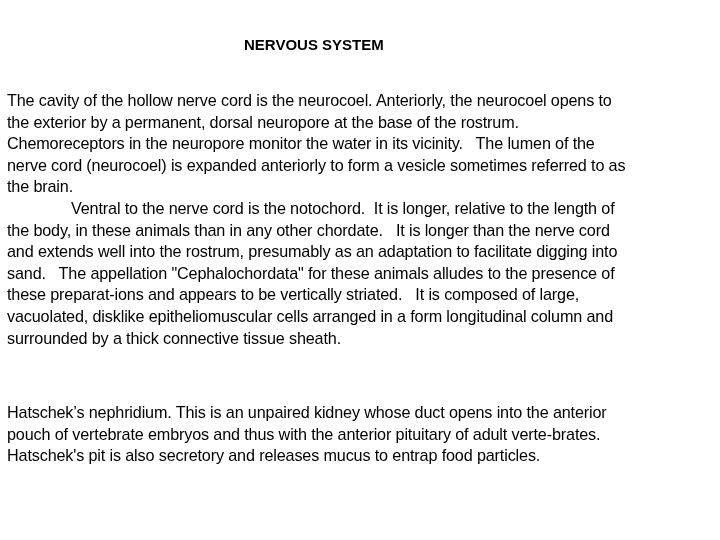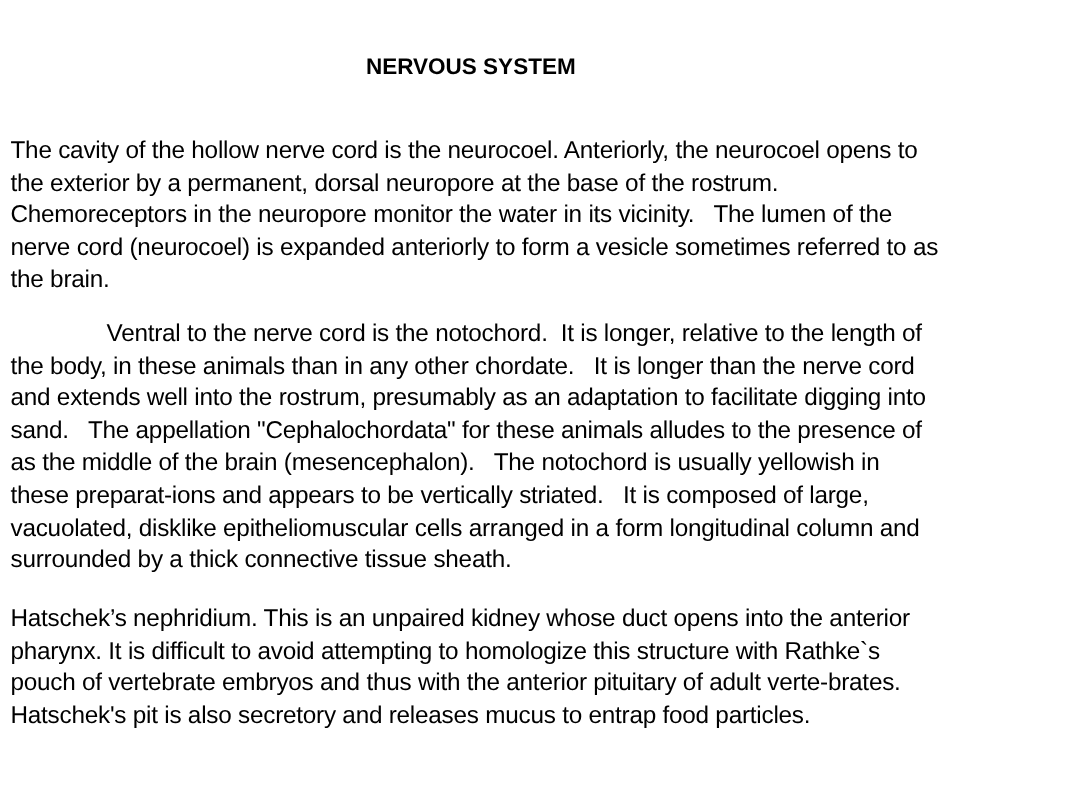--- a/index.html
+++ b/index.html
@@ -32,43 +32,41 @@
     .line {
       display: block;
       font-size: 16.2px;
       line-height: 21.6px;
       height: 21.6px;
       white-space: pre;
       letter-spacing: -0.15px;
     }
     .p1 { top: 90px; }
     .p2 { top: 402px; }
-    .indent { padding-left: 64px; margin-top: 14px; }
+    .indent { padding-left: 64px; }
   </style>
 </head>
 <body>
 
 <div>
   <div class="title">NERVOUS SYSTEM</div>
 
   <div class="para p1">
     <span class="line">The cavity of the hollow nerve cord is the neurocoel. Anteriorly, the neurocoel opens to</span>
     <span class="line">the exterior by a permanent, dorsal neuropore at the base of the rostrum.</span>
     <span class="line">Chemoreceptors in the neuropore monitor the water in its vicinity.   The lumen of the</span>
     <span class="line">nerve cord (neurocoel) is expanded anteriorly to form a vesicle sometimes referred to as</span>
     <span class="line">the brain.</span>
     <span class="line indent">Ventral to the nerve cord is the notochord.  It is longer, relative to the length of</span>
     <span class="line">the body, in these animals than in any other chordate.   It is longer than the nerve cord</span>
     <span class="line">and extends well into the rostrum, presumably as an adaptation to facilitate digging into</span>
     <span class="line">sand.   The appellation "Cephalochordata" for these animals alludes to the presence of</span>
-    <span class="line">as the middle of the brain (mesencephalon).   The notochord is usually yellowish in</span>
     <span class="line">these preparat-ions and appears to be vertically striated.   It is composed of large,</span>
     <span class="line">vacuolated, disklike epitheliomuscular cells arranged in a form longitudinal column and</span>
     <span class="line">surrounded by a thick connective tissue sheath.</span>
   </div>
 
   <div class="para p2">
     <span class="line">Hatschek’s nephridium. This is an unpaired kidney whose duct opens into the anterior</span>
-    <span class="line">pharynx. It is difficult to avoid attempting to homologize this structure with Rathke`s</span>
     <span class="line">pouch of vertebrate embryos and thus with the anterior pituitary of adult verte-brates.</span>
     <span class="line">Hatschek's pit is also secretory and releases mucus to entrap food particles.</span>
   </div>
 </div>
 
 </body></html>

